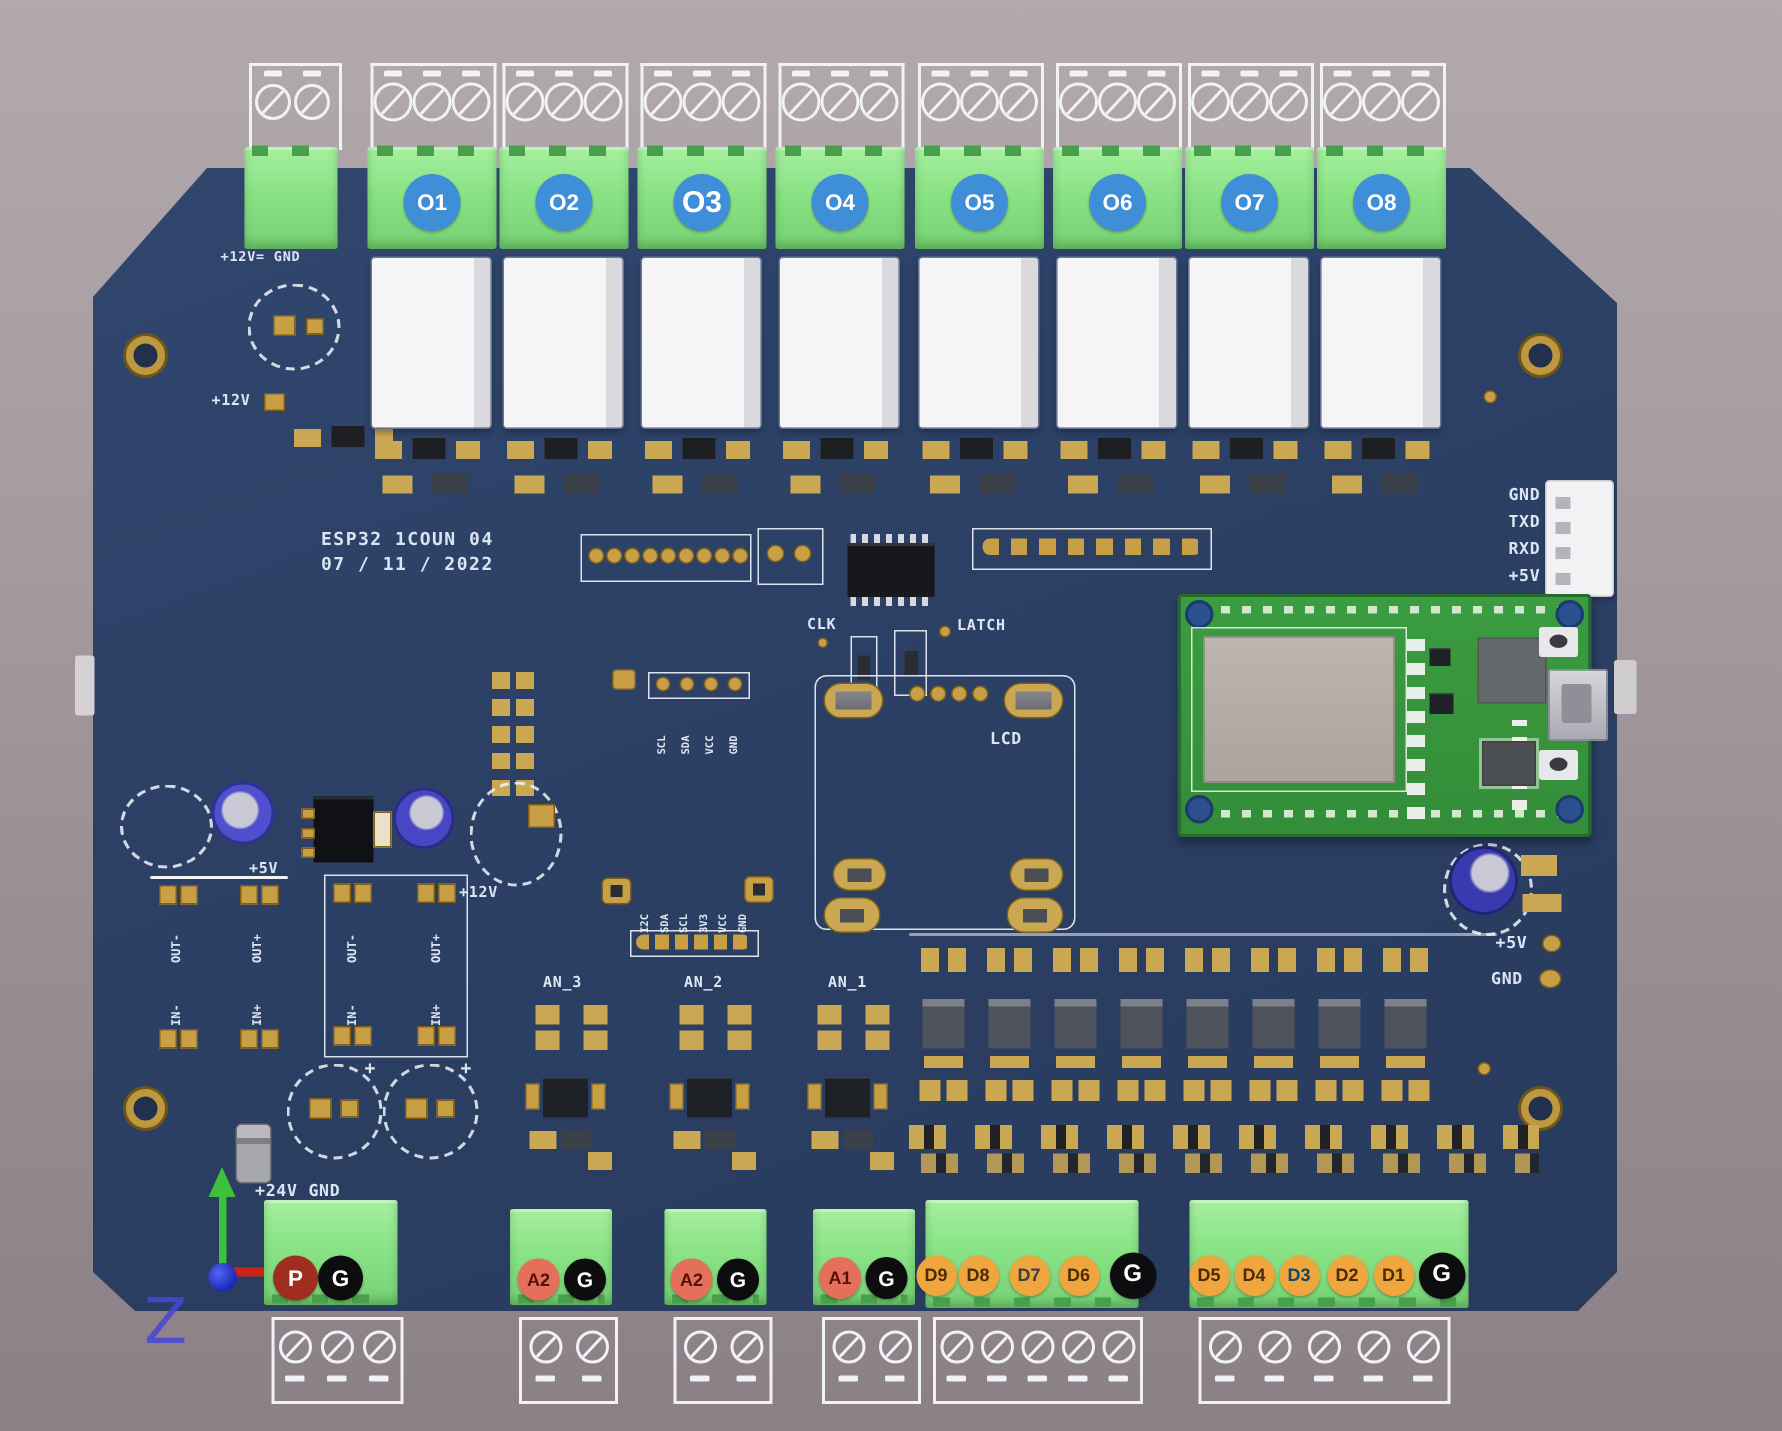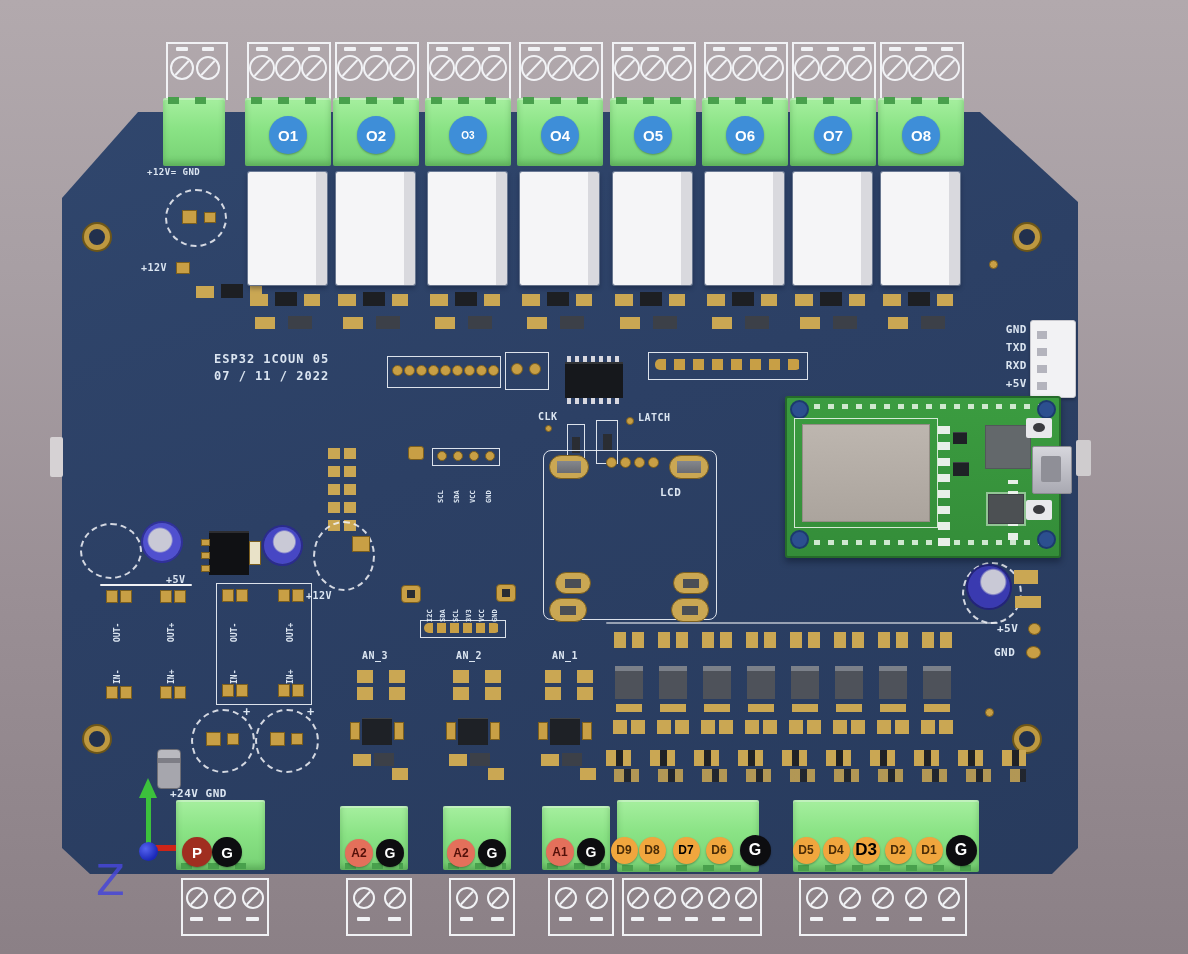--- a/index.html
+++ b/index.html
@@ -50,21 +50,21 @@
   <div class="abs" style="left:84px;top:224px;width:16px;height:16px;border-radius:50%;background:#22304d;border:5px solid #bd9840;box-shadow:0 0 0 2px #6d5618;"></div>
   <div class="abs" style="left:1014px;top:224px;width:16px;height:16px;border-radius:50%;background:#22304d;border:5px solid #bd9840;box-shadow:0 0 0 2px #6d5618;"></div>
   <div class="abs" style="left:84px;top:726px;width:16px;height:16px;border-radius:50%;background:#22304d;border:5px solid #bd9840;box-shadow:0 0 0 2px #6d5618;"></div>
   <div class="abs" style="left:1014px;top:726px;width:16px;height:16px;border-radius:50%;background:#22304d;border:5px solid #bd9840;box-shadow:0 0 0 2px #6d5618;"></div>
   <div class="goldc" style="left:989px;top:260px;width:9px;height:9px;"></div>
   <div class="goldc" style="left:985px;top:708px;width:9px;height:9px;"></div>
 
   <div class="abs" style="left:50px;top:437px;width:13px;height:40px;background:#d6d2d4;border-radius:2px;"></div>
   <div class="abs" style="left:1076px;top:440px;width:15px;height:36px;background:#cfccce;border-radius:2px;"></div>
 
-  <div class="silk" style="left:214px;top:352px;font-size:12px;letter-spacing:1px;">ESP32 1COUN 05</div>
+  <div class="silk" style="left:214px;top:352px;font-size:12px;letter-spacing:1px;">ESP32 1COUN 04</div>
   <div class="silk" style="left:214px;top:369px;font-size:12px;letter-spacing:1px;">07 / 11 / 2022</div>
 
   <div class="silk" style="left:147px;top:167px;font-size:9px;">+12V= GND</div>
   <div class="dcirc" style="left:165px;top:189px;width:58px;height:54px;"></div>
   <div class="gold" style="left:182px;top:210px;width:15px;height:14px;"></div>
   <div class="gold" style="left:204px;top:212px;width:12px;height:11px;"></div>
   <div class="silk" style="left:141px;top:262px;">+12V</div>
   <div class="gold" style="left:176px;top:262px;width:14px;height:12px;"></div>
   <div class="cluster1" style="left:194px;top:283px;width:68px;height:22px;"></div>
 
@@ -260,21 +260,21 @@
     <div class="cluster1" style="left: 336px; top: 291px; width: 80px; height: 42px;"></div>
     <div class="outline-open" style="left: 427px; top: 42px; width: 80px; height: 56px;"></div>
     <div class="dash" style="left: 436px; top: 47px; width: 12px; height: 4px;"></div>
     <div class="screw" style="left: 429px; top: 55px; width: 22px; height: 22px;"></div>
     <div class="dash" style="left: 462px; top: 47px; width: 12px; height: 4px;"></div>
     <div class="screw" style="left: 455px; top: 55px; width: 22px; height: 22px;"></div>
     <div class="dash" style="left: 488px; top: 47px; width: 12px; height: 4px;"></div>
     <div class="screw" style="left: 481px; top: 55px; width: 22px; height: 22px;"></div>
     <div class="greenblock" style="left: 425px; top: 98px; width: 86px; height: 68px;"></div>
     <div class="tabs" style="left: 431px; top: 97px; width: 74px; height: 7px;"></div>
-    <div class="badge" style="left: 449px; top: 116px; width: 38px; height: 38px; background: rgb(62, 142, 216); color: rgb(255, 255, 255); font-size: 10px;">O3</div>
+    <div class="badge" style="left: 449px; top: 116px; width: 38px; height: 38px; background: rgb(62, 142, 216); color: rgb(255, 255, 255); font-size: 20px;">O3</div>
     <div class="relay" style="left: 428px; top: 172px; width: 79px; height: 113px;"></div>
     <div class="cluster1" style="left: 428px; top: 291px; width: 80px; height: 42px;"></div>
     <div class="outline-open" style="left: 519px; top: 42px; width: 80px; height: 56px;"></div>
     <div class="dash" style="left: 528px; top: 47px; width: 12px; height: 4px;"></div>
     <div class="screw" style="left: 521px; top: 55px; width: 22px; height: 22px;"></div>
     <div class="dash" style="left: 554px; top: 47px; width: 12px; height: 4px;"></div>
     <div class="screw" style="left: 547px; top: 55px; width: 22px; height: 22px;"></div>
     <div class="dash" style="left: 580px; top: 47px; width: 12px; height: 4px;"></div>
     <div class="screw" style="left: 573px; top: 55px; width: 22px; height: 22px;"></div>
     <div class="greenblock" style="left: 517px; top: 98px; width: 86px; height: 68px;"></div>
@@ -395,39 +395,39 @@
     <div class="badge" style="left: 577px; top: 838px; width: 28px; height: 28px; background: rgb(13, 13, 16); color: rgb(255, 255, 255); font-size: 14px;">G</div>
     <div class="outline-closed" style="left: 548px; top: 878px; width: 62px; height: 54px;"></div>
     <div class="screw" style="left: 554.5px; top: 887px; width: 18px; height: 18px;"></div>
     <div class="dash" style="left: 558.5px; top: 917px; width: 13px; height: 4px;"></div>
     <div class="screw" style="left: 585.5px; top: 887px; width: 18px; height: 18px;"></div>
     <div class="dash" style="left: 589.5px; top: 917px; width: 13px; height: 4px;"></div>
     <div class="greenblock" style="left: 617px; top: 800px; width: 142px; height: 72px;"></div>
     <div class="tabs" style="left: 622px; top: 865px; width: 132px; height: 6px;"></div>
     <div class="badge" style="left: 610.5px; top: 836.5px; width: 27px; height: 27px; background: rgb(240, 166, 62); color: rgb(74, 44, 7); font-size: 12px;">D9</div>
     <div class="badge" style="left: 638.5px; top: 836.5px; width: 27px; height: 27px; background: rgb(240, 166, 62); color: rgb(74, 44, 7); font-size: 12px;">D8</div>
-    <div class="badge" style="left: 672.5px; top: 836.5px; width: 27px; height: 27px; background: rgb(240, 166, 62); color: #000000; font-size: 12px;">D7</div>
+    <div class="badge" style="left: 672.5px; top: 836.5px; width: 27px; height: 27px; background: rgb(240, 166, 62); color: #404040; font-size: 12px;">D7</div>
     <div class="badge" style="left: 705.5px; top: 836.5px; width: 27px; height: 27px; background: rgb(240, 166, 62); color: rgb(74, 44, 7); font-size: 12px;">D6</div>
     <div class="badge" style="left: 739.5px; top: 834.5px; width: 31px; height: 31px; background: rgb(13, 13, 16); color: rgb(255, 255, 255); font-size: 16px;">G</div>
     <div class="outline-closed" style="left: 622px; top: 878px; width: 136px; height: 54px;"></div>
     <div class="screw" style="left: 626.6px; top: 887px; width: 18px; height: 18px;"></div>
     <div class="dash" style="left: 630.6px; top: 917px; width: 13px; height: 4px;"></div>
     <div class="screw" style="left: 653.8px; top: 887px; width: 18px; height: 18px;"></div>
     <div class="dash" style="left: 657.8px; top: 917px; width: 13px; height: 4px;"></div>
     <div class="screw" style="left: 681px; top: 887px; width: 18px; height: 18px;"></div>
     <div class="dash" style="left: 685px; top: 917px; width: 13px; height: 4px;"></div>
     <div class="screw" style="left: 708.2px; top: 887px; width: 18px; height: 18px;"></div>
     <div class="dash" style="left: 712.2px; top: 917px; width: 13px; height: 4px;"></div>
     <div class="screw" style="left: 735.4px; top: 887px; width: 18px; height: 18px;"></div>
     <div class="dash" style="left: 739.4px; top: 917px; width: 13px; height: 4px;"></div>
     <div class="greenblock" style="left: 793px; top: 800px; width: 186px; height: 72px;"></div>
     <div class="tabs" style="left: 798px; top: 865px; width: 176px; height: 6px;"></div>
     <div class="badge" style="left: 792.5px; top: 836.5px; width: 27px; height: 27px; background: rgb(240, 166, 62); color: rgb(74, 44, 7); font-size: 12px;">D5</div>
     <div class="badge" style="left: 822.5px; top: 836.5px; width: 27px; height: 27px; background: rgb(240, 166, 62); color: rgb(74, 44, 7); font-size: 12px;">D4</div>
-    <div class="badge" style="left: 852.5px; top: 836.5px; width: 27px; height: 27px; background: rgb(240, 166, 62); color: #000000; font-size: 17px;">D3</div>
+    <div class="badge" style="left: 852.5px; top: 836.5px; width: 27px; height: 27px; background: rgb(240, 166, 62); color: #0c4a6e; font-size: 12px;">D3</div>
     <div class="badge" style="left: 884.5px; top: 836.5px; width: 27px; height: 27px; background: rgb(240, 166, 62); color: rgb(74, 44, 7); font-size: 12px;">D2</div>
     <div class="badge" style="left: 915.5px; top: 836.5px; width: 27px; height: 27px; background: rgb(240, 166, 62); color: rgb(74, 44, 7); font-size: 12px;">D1</div>
     <div class="badge" style="left: 945.5px; top: 834.5px; width: 31px; height: 31px; background: rgb(13, 13, 16); color: rgb(255, 255, 255); font-size: 16px;">G</div>
     <div class="outline-closed" style="left: 799px; top: 878px; width: 164px; height: 54px;"></div>
     <div class="screw" style="left: 806.4px; top: 887px; width: 18px; height: 18px;"></div>
     <div class="dash" style="left: 810.4px; top: 917px; width: 13px; height: 4px;"></div>
     <div class="screw" style="left: 839.2px; top: 887px; width: 18px; height: 18px;"></div>
     <div class="dash" style="left: 843.2px; top: 917px; width: 13px; height: 4px;"></div>
     <div class="screw" style="left: 872px; top: 887px; width: 18px; height: 18px;"></div>
     <div class="dash" style="left: 876px; top: 917px; width: 13px; height: 4px;"></div>

